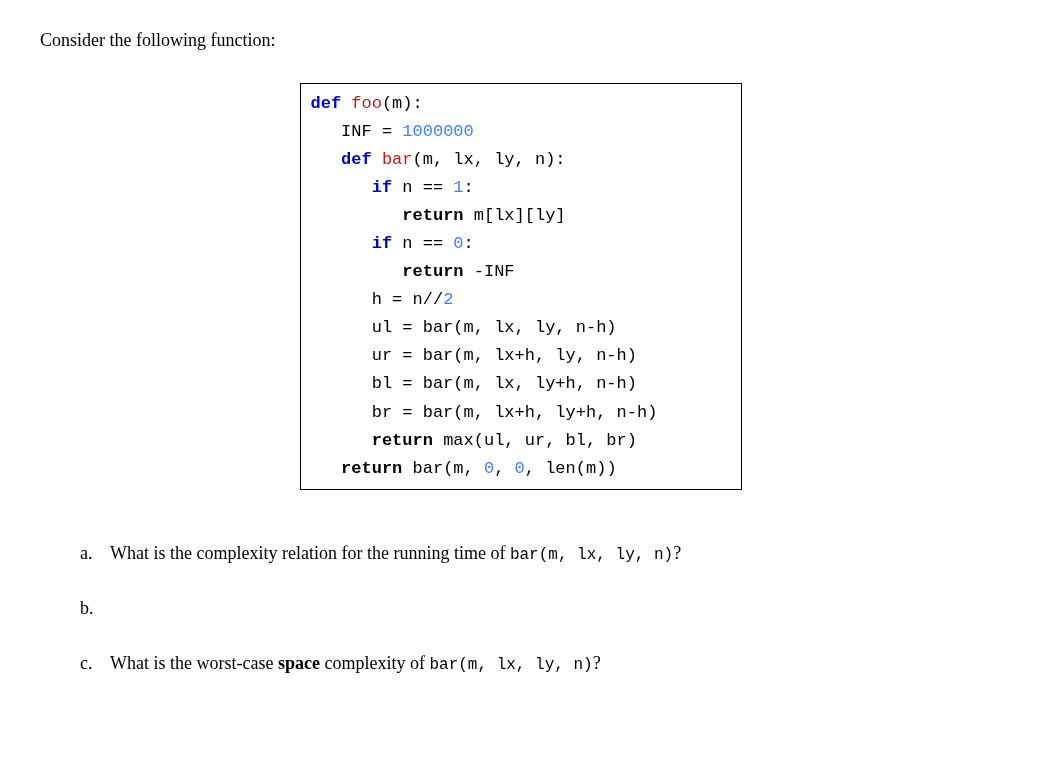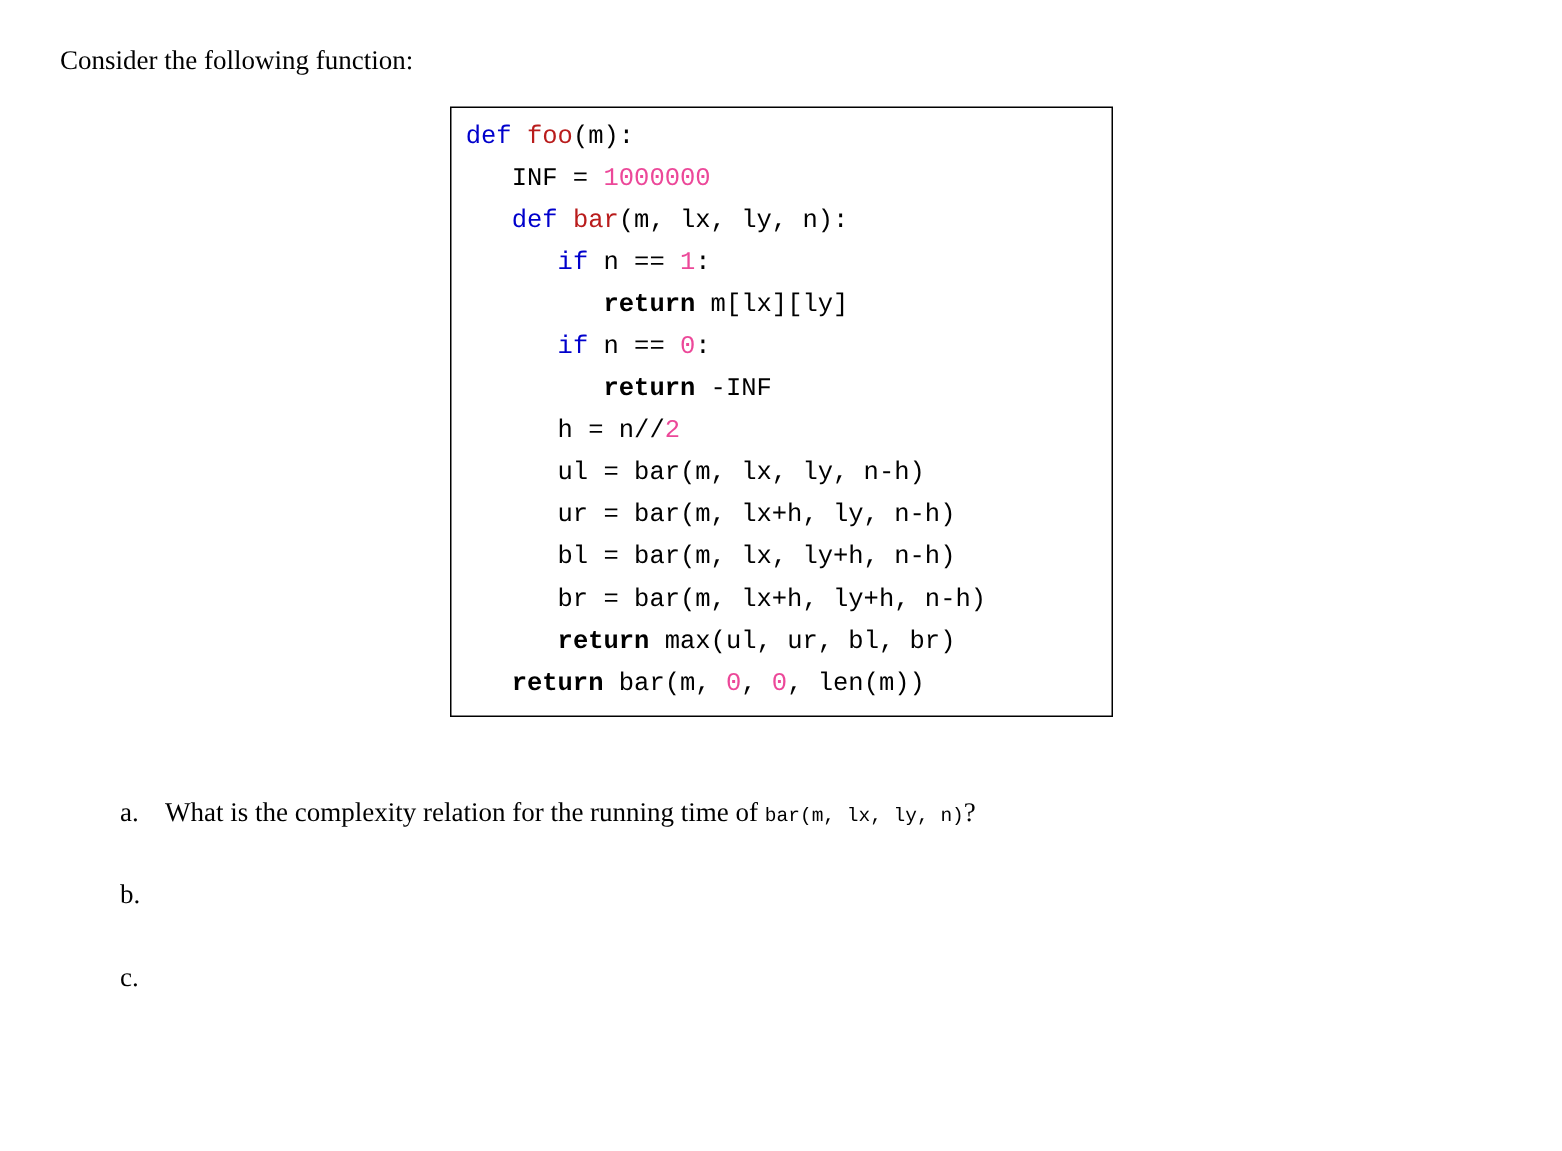--- a/index.html
+++ b/index.html
@@ -6,51 +6,51 @@
     font-family: Georgia, 'Times New Roman', serif;
     font-size: 18px;
     color: #000;
     background: #fff;
     margin: 0;
     padding: 30px 40px;
     width: 1041px;
     box-sizing: border-box;
   }
   .intro {
-    margin-bottom: 20px;
+    margin-bottom: 32px;
   }
   .code-block {
     border: 1px solid #000;
     width: 420px;
     margin: 0 auto 50px auto;
     padding: 6px 10px;
     font-family: Consolas, 'Courier New', monospace;
     font-size: 17px;
     line-height: 1.65;
     white-space: pre;
   }
-  .kw { color: #0000cc; font-weight: normal; }
+  .kw { color: #0000cc; font-weight: bold; }
   .fn { color: #b91c1c; }
-  .num { color: #ec4899; }
+  .num { color: #3b82f6; }
   .ret { color: #000000; font-weight: bold; }
   .questions {
     margin-left: 40px;
   }
   .q-item {
     display: flex;
     margin-bottom: 28px;
     line-height: 1.5;
   }
   .q-marker {
     width: 30px;
     flex-shrink: 0;
   }
   .q-text code, .q-text .mono {
     font-family: Consolas, 'Courier New', monospace;
-    font-size: 13px;
+    font-size: 16px;
   }
   .q-text b {
     font-weight: bold;
   }
 </style>
 </head>
 <body>
 
 <div class="intro">Consider the following function:</div>
 
@@ -77,15 +77,18 @@
       <span>What is the complexity relation for the running time of </span><span class="mono">bar(m, lx, ly, n)</span><span>?</span>
     </div>
   </div>
 
   <div class="q-item">
     <div class="q-marker">b.</div>
   </div>
 
   <div class="q-item">
     <div class="q-marker">c.</div>
+    <div class="q-text">
+      <span>What is the worst-case </span><b>space</b><span> complexity of </span><span class="mono">bar(m, lx, ly, n)</span><span>?</span>
+    </div>
   </div>
 
 </div>
 
 </body></html>

